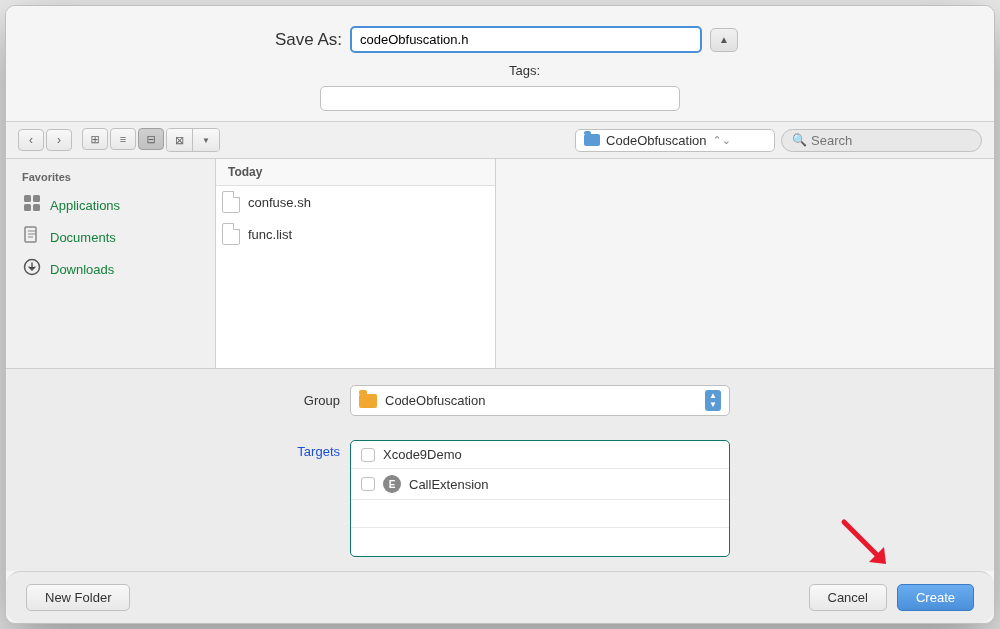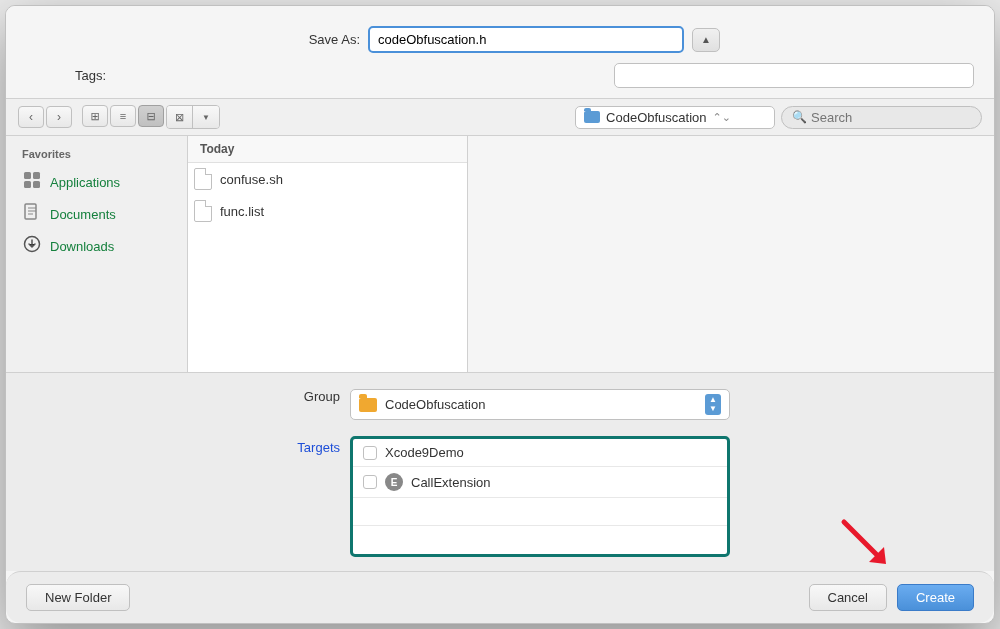--- a/index.html
+++ b/index.html
@@ -32,27 +32,27 @@
       padding: 20px 20px 10px 20px;
     }
     .save-as-row {
       display: flex;
       align-items: center;
       justify-content: center;
       margin-bottom: 10px;
       gap: 8px;
     }
     .save-as-label {
-      font-size: 13px;
+      font-size: 17px;
       color: #333;
       text-align: right;
       width: 80px;
     }
     .save-as-input {
-      width: 316px;
+      width: 352px;
       padding: 4px 8px;
       border: 2px solid #4a90d9;
       border-radius: 5px;
       font-size: 13px;
       background: white;
       outline: none;
     }
     .expand-btn {
       width: 28px;
       height: 24px;
@@ -62,22 +62,23 @@
       cursor: pointer;
       display: flex;
       align-items: center;
       justify-content: center;
       font-size: 10px;
       color: #555;
     }
     .tags-row {
       display: flex;
       align-items: center;
-      justify-content: space-between;
+      justify-content: flex-start;
       gap: 8px;
+      flex-direction: column;
     }
     .tags-label {
       font-size: 13px;
       color: #333;
       text-align: right;
       width: 80px;
     }
     .tags-input {
       width: 360px;
       padding: 4px 8px;
@@ -217,21 +218,21 @@
     }
 
     
     .browser-area {
       display: flex;
       flex: 1;
       overflow: hidden;
       border-bottom: 1px solid #d0d0d0;
     }
     .sidebar {
-      width: 182px;
+      width: 210px;
       background: #f0f0f0;
       border-right: 1px solid #d0d0d0;
       padding: 12px 0;
     }
     .sidebar-section-title {
       font-size: 11px;
       font-weight: 700;
       color: #666;
       padding: 0 16px 6px 16px;
       text-transform: none;
@@ -314,21 +315,22 @@
       color: #333;
     }
 
     
     .bottom-section {
       background: #ececec;
       padding: 16px 20px 14px 20px;
     }
     .group-row {
       display: flex;
-      margin-bottom: 16px;
+      align-items: center;
+      margin-bottom: 24px;
       justify-content: center;
     }
     .group-label {
       font-size: 13px;
       color: #333;
       width: 70px;
       text-align: right;
       margin-right: 10px;
     }
     .group-select {
@@ -387,21 +389,21 @@
     .targets-label {
       font-size: 13px;
       color: #1d4ed8;
       width: 70px;
       text-align: right;
       margin-right: 10px;
       padding-top: 4px;
     }
     .targets-list {
       width: 380px;
-      border: 3px solid #0f766e;
+      border: 1px solid #0f766e;
       border-radius: 5px;
       background: white;
       overflow: hidden;
     }
     .target-item {
       display: flex;
       align-items: center;
       padding: 6px 10px;
       gap: 8px;
       border-bottom: 1px solid #e8e8e8;

